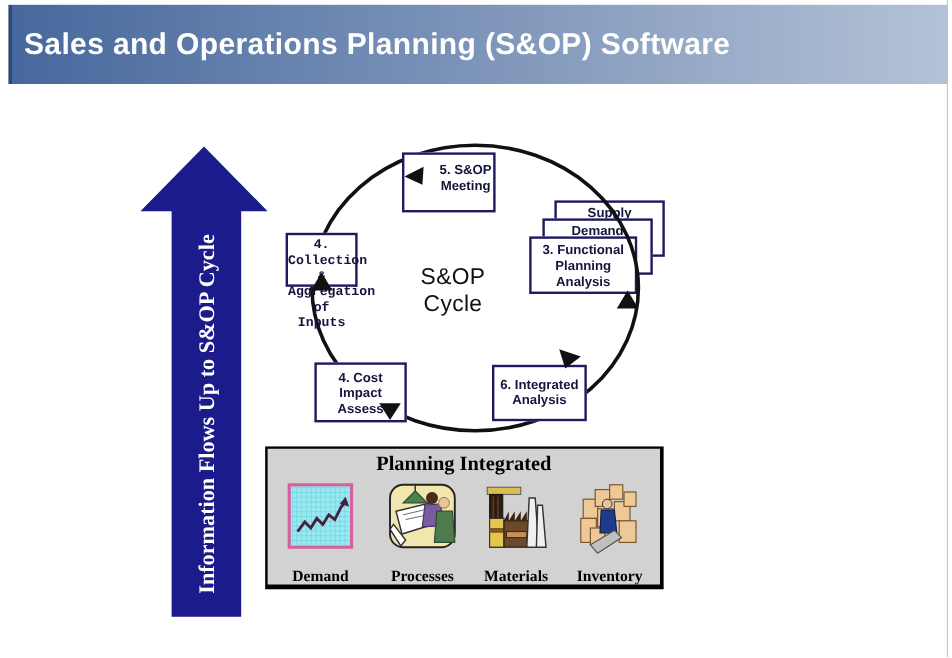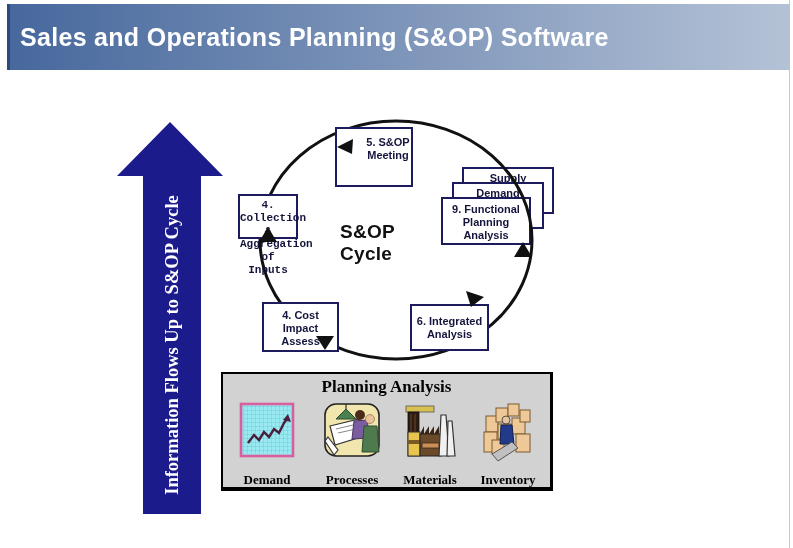--- a/index.html
+++ b/index.html
@@ -20,21 +20,21 @@
   
   .lyr{position:absolute;left:230px;top:108px;width:340px;height:265px;pointer-events:none;}
   .cbox{position:absolute;background:#ffffff;border:2px solid #1b1b5e;box-sizing:border-box;
         color:#14143c;font-weight:bold;font-size:11px;line-height:13px;text-align:center;
         white-space:pre-line;}
   .stackbox{z-index:1;}
   .svg-ellipse{z-index:2;}
   .frontbox{z-index:3;}
   .svg-tris{z-index:4;}
   .center-label{position:absolute;left:340px;top:221px;width:75px;z-index:3;
-        color:#111111;font-weight:bold;font-size:19px;line-height:22px;text-align:left;
+        color:#111111;font-weight:normal;font-size:19px;line-height:22px;text-align:center;
         white-space:pre-line;letter-spacing:.3px;}
 
   
   .panel{position:absolute;left:221px;top:372px;width:332px;height:119px;box-sizing:border-box;
          background:#d2d2d2;border:solid #000;border-width:2px 3px 4px 2px;}
   .panel-title{position:absolute;left:0;top:3px;width:100%;text-align:center;
          font-family:"Liberation Serif",serif;font-weight:bold;font-size:17px;color:#000;}
   .pcol{position:absolute;top:28px;width:80px;height:86px;text-align:center;}
   .pcol .ic{display:inline-block;}
   .plabel{position:absolute;left:0;bottom:0;width:100%;text-align:center;
@@ -50,29 +50,29 @@
     <div class="t">Sales and Operations Planning (S&amp;OP) Software</div>
   </div>
 
   <svg class="uparrow" viewBox="0 0 120 405">
     <polygon points="60,10 113,64 91,64 91,402 33,402 33,64 7,64" fill="#1b1b8c"></polygon>
     <text transform="translate(68,233) rotate(-90)" text-anchor="middle" font-family="Liberation Serif, serif" font-weight="bold" font-size="18.5" fill="#ffffff">Information Flows Up to S&amp;OP Cycle</text>
   </svg>
 
   <div class="cbox stackbox" style="left:462px;top:167px;width:92px;height:47px;padding-top:3px;">Supply</div>
   <div class="cbox stackbox" style="left:452px;top:182px;width:92px;height:47px;padding-top:3px;">Demand</div>
-  <div class="cbox stackbox" style="left:441px;top:197px;width:90px;height:48px;padding-top:4px;">9. Functional
+  <div class="cbox stackbox" style="left:441px;top:197px;width:90px;height:48px;padding-top:4px;">3. Functional
 Planning
 Analysis</div>
 
   <svg class="lyr svg-ellipse" viewBox="0 0 340 265">
     <ellipse cx="166" cy="132" rx="136" ry="119" fill="none" stroke="#111111" stroke-width="3"></ellipse>
   </svg>
 
-  <div class="cbox frontbox" style="left:335px;top:127px;width:78px;height:60px;padding-top:7px;padding-left:28px;">5. S&amp;OP
+  <div class="cbox frontbox" style="left:335px;top:127px;width:78px;height:50px;padding-top:7px;padding-left:28px;">5. S&amp;OP
 Meeting</div>
   <div class="cbox frontbox" style="left:238px;top:194px;width:60px;height:45px;padding-top:3px;font-family:Liberation Mono, monospace;">4. Collection &amp;
 Aggregation of
 Inputs</div>
   <div class="cbox frontbox" style="left:262px;top:302px;width:77px;height:50px;padding-top:5px;">4. Cost
 Impact
 Assess</div>
   <div class="cbox frontbox" style="left:410px;top:304px;width:79px;height:47px;padding-top:9px;">6. Integrated
 Analysis</div>
 
@@ -81,21 +81,21 @@
 
   <svg class="lyr svg-tris" viewBox="0 0 340 265">
     <polygon points="107,39 123,31 122,46" fill="#111"></polygon>
     <polygon points="293,134 284,149 302,149" fill="#111"></polygon>
     <polygon points="254,189 236,183 241,199" fill="#111"></polygon>
     <polygon points="95,242 86,228 104,228" fill="#111"></polygon>
     <polygon points="38,119 29,134 47,134" fill="#111"></polygon>
   </svg>
 
   <div class="panel">
-    <div class="panel-title">Planning Analysis</div>
+    <div class="panel-title">Planning Integrated</div>
 
     <div class="pcol" style="left:4px;">
       <svg class="ic" width="56" height="58" viewBox="0 0 56 58">
         <defs>
           <pattern id="grid" width="4" height="4" patternUnits="userSpaceOnUse">
             <path d="M4 0H0V4" fill="none" stroke="#56c3d6" stroke-width="0.7"></path>
           </pattern>
         </defs>
         <rect x="2" y="2" width="52" height="52" fill="#9be9f0" stroke="#d85f9e" stroke-width="2.6"></rect>
         <rect x="4" y="4" width="48" height="48" fill="url(#grid)"></rect>

